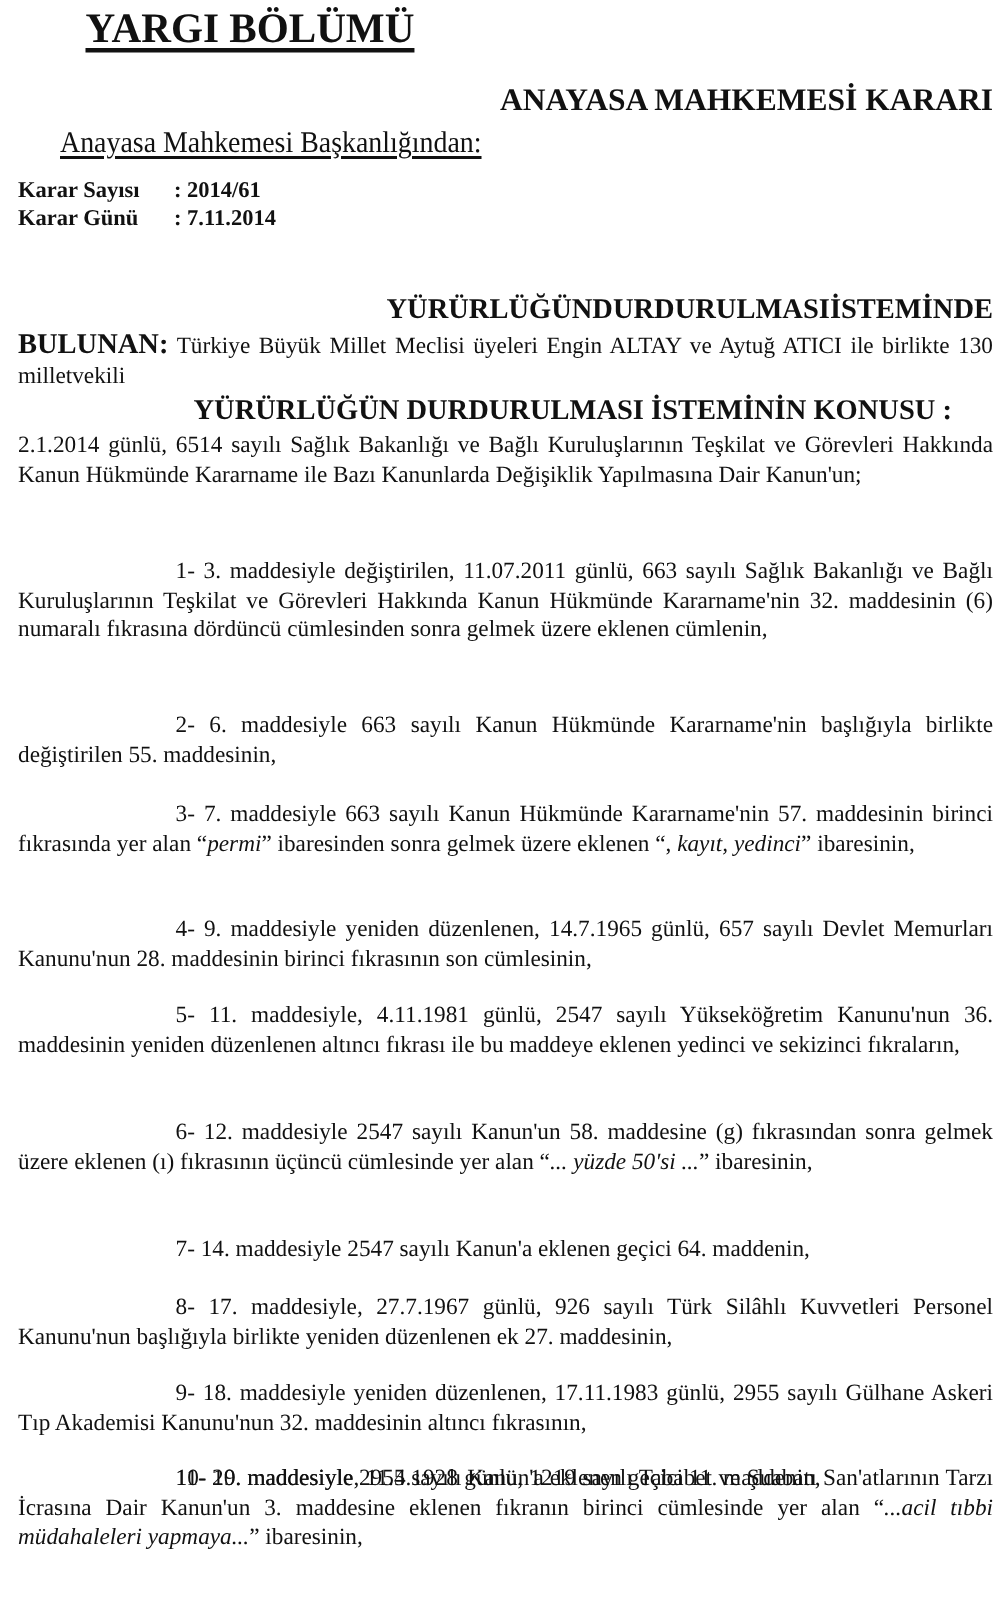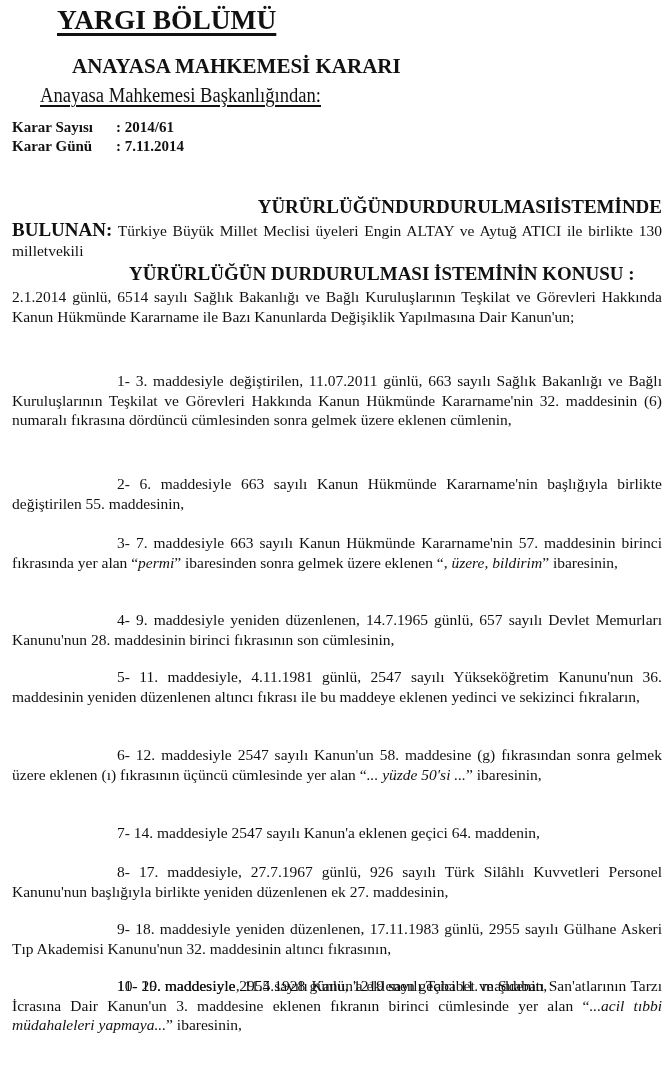--- a/index.html
+++ b/index.html
@@ -8,21 +8,21 @@
     font-family: "Liberation Serif", serif; color: #111;
   }
   .page { position: absolute; left: 12px; top: 0; width: 650px; }
   .sec-title {
     position: absolute; left: 45px; top: 4px;
     font-size: 28px; font-weight: bold; text-decoration: underline; text-decoration-thickness: 3px;
     text-underline-offset: 4px; letter-spacing: 0px;
     transform: scaleX(0.98); transform-origin: left;
   }
   .court-title {
-    position: absolute; left: 0; width: 650px; top: 54px; text-align: left;
+    position: absolute; left: 0; width: 650px; top: 54px; text-align: right;
     font-size: 21px; font-weight: bold; padding-left: 60px; box-sizing: border-box;
   }
   .presidency {
     position: absolute; left: 28px; top: 84px; font-size: 20px;
     text-decoration: underline; text-underline-offset: 3px;
     transform: scaleX(0.93); transform-origin: left;
   }
   .meta { position: absolute; left: 0; top: 118px; font-size: 15px; font-weight: bold; line-height: 19px; }
   .meta-row { display: flex; }
   .meta-label { width: 104px; }
@@ -66,21 +66,21 @@
     <span>İSTEMİNDE</span>
   </div>
   <div class="para" style="top:220px"><span class="bold-lead">BULUNAN:</span><span> Türkiye Büyük Millet Meclisi üyeleri Engin ALTAY ve Aytuğ ATICI ile birlikte 130 milletvekili</span></div>
 
   <div class="heading2">YÜRÜRLÜĞÜN DURDURULMASI İSTEMİNİN KONUSU :</div>
 
   <div class="para" style="top:287px">2.1.2014 günlü, 6514 sayılı Sağlık Bakanlığı ve Bağlı Kuruluşlarının Teşkilat ve Görevleri Hakkında Kanun Hükmünde Kararname ile Bazı Kanunlarda Değişiklik Yapılmasına Dair Kanun'un;</div>
 
   <div class="para indent" style="top:371px">1- 3. maddesiyle değiştirilen, 11.07.2011 günlü, 663 sayılı Sağlık Bakanlığı ve Bağlı Kuruluşlarının Teşkilat ve Görevleri Hakkında Kanun Hükmünde Kararname'nin 32. maddesinin (6) numaralı fıkrasına dördüncü cümlesinden sonra gelmek üzere eklenen cümlenin,</div>
   <div class="para indent" style="top:474px">2- 6. maddesiyle 663 sayılı Kanun Hükmünde Kararname'nin başlığıyla birlikte değiştirilen 55. maddesinin,</div>
-  <div class="para indent" style="top:533px"><span>3- 7. maddesiyle 663 sayılı Kanun Hükmünde Kararname'nin 57. maddesinin birinci fıkrasında yer alan “</span><span class="it">permi</span><span>” ibaresinden sonra gelmek üzere eklenen “, </span><span class="it">üzere, bildirim</span><span>” ibaresinin,</span></div>
+  <div class="para indent" style="top:533px"><span>3- 7. maddesiyle 663 sayılı Kanun Hükmünde Kararname'nin 57. maddesinin birinci fıkrasında yer alan “</span><span class="it">permi</span><span>” ibaresinden sonra gelmek üzere eklenen “, </span><span class="it">kayıt, yedinci</span><span>” ibaresinin,</span></div>
   <div class="para indent" style="top:610px">4- 9. maddesiyle yeniden düzenlenen, 14.7.1965 günlü, 657 sayılı Devlet Memurları Kanunu'nun 28. maddesinin birinci fıkrasının son cümlesinin,</div>
   <div class="para indent" style="top:667px">5- 11. maddesiyle, 4.11.1981 günlü, 2547 sayılı Yükseköğretim Kanunu'nun 36. maddesinin yeniden düzenlenen altıncı fıkrası ile bu maddeye eklenen yedinci ve sekizinci fıkraların,</div>
   <div class="para indent" style="top:745px"><span>6- 12. maddesiyle 2547 sayılı Kanun'un 58. maddesine (g) fıkrasından sonra gelmek üzere eklenen (ı) fıkrasının üçüncü cümlesinde yer alan “</span><span class="it">... yüzde 50'si ...</span><span>” ibaresinin,</span></div>
   <div class="para indent" style="top:823px">7- 14. maddesiyle 2547 sayılı Kanun'a eklenen geçici 64. maddenin,</div>
   <div class="para indent" style="top:862px">8- 17. maddesiyle, 27.7.1967 günlü, 926 sayılı Türk Silâhlı Kuvvetleri Personel Kanunu'nun başlığıyla birlikte yeniden düzenlenen ek 27. maddesinin,</div>
   <div class="para indent" style="top:919px">9- 18. maddesiyle yeniden düzenlenen, 17.11.1983 günlü, 2955 sayılı Gülhane Askeri Tıp Akademisi Kanunu'nun 32. maddesinin altıncı fıkrasının,</div>
   <div class="para indent" style="top:976px">10- 19. maddesiyle 2955 sayılı Kanun'a eklenen geçici 11. maddenin,</div>
   <div class="para indent" style="top:976px"><span>11- 20. maddesiyle, 11.4.1928 günlü, 1219 sayılı Tababet ve Şuabatı San'atlarının Tarzı İcrasına Dair Kanun'un 3. maddesine eklenen fıkranın birinci cümlesinde yer alan “</span><span class="it">...acil tıbbi müdahaleleri yapmaya...</span><span>” ibaresinin,</span></div>
 </div>
 

